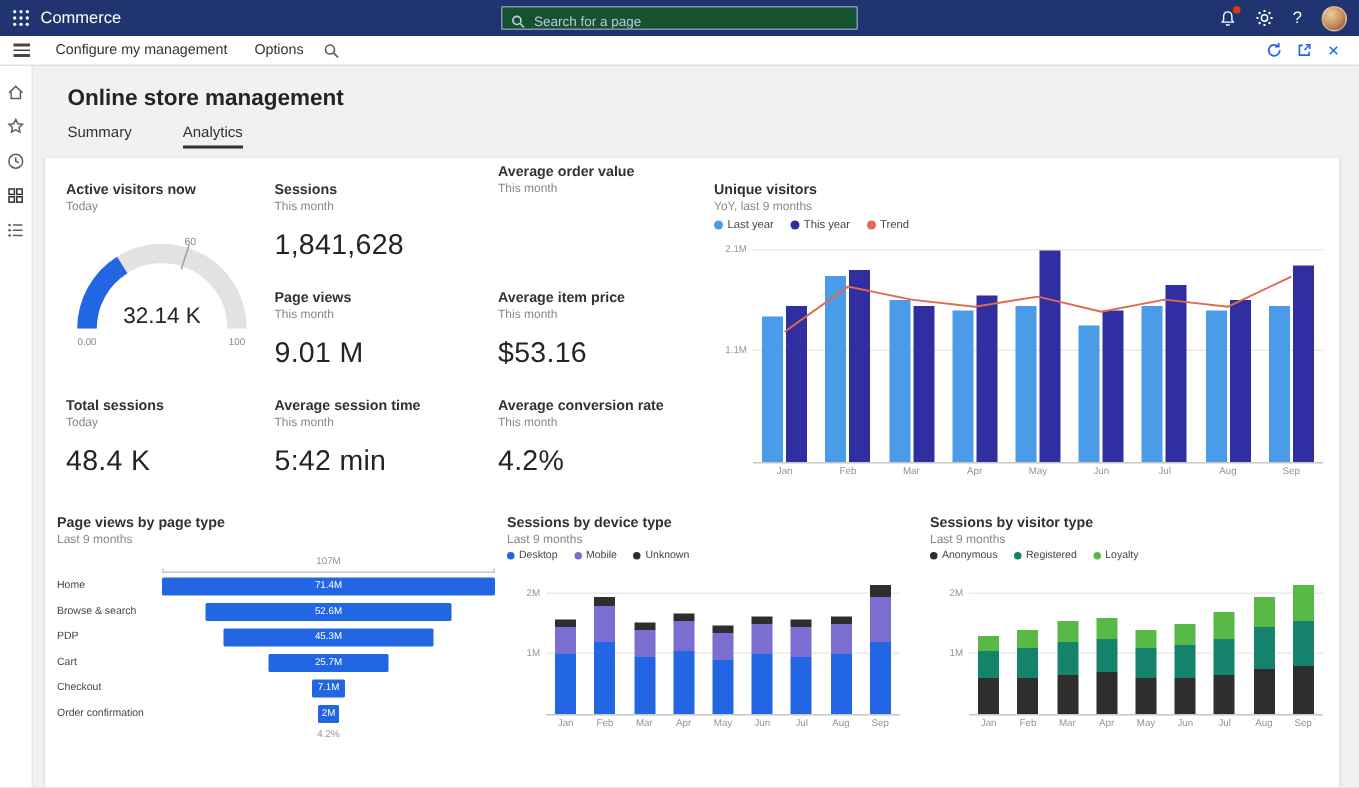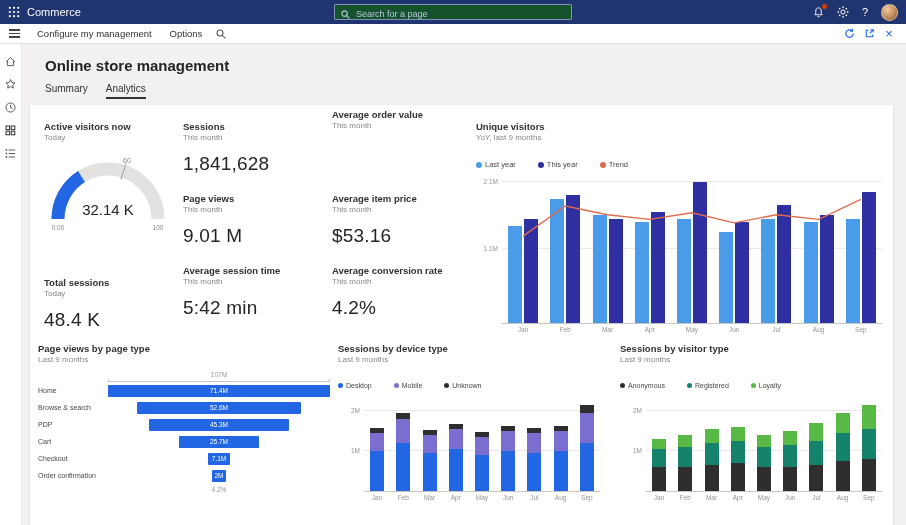--- a/index.html
+++ b/index.html
@@ -30,31 +30,31 @@
   .toolbar-spacer{flex:1;}
   .toolbar .icon-btn{width:18px;height:18px;}
   .close-btn span{color:#2266e3;font-size:13px;line-height:1;}
 
   
   .body-row{display:flex;height:481px;}
   .left-rail{width:22px;background:#fff;border-right:1px solid #e8e6e4;display:flex;flex-direction:column;align-items:center;padding-top:10px;gap:8px;}
   .rail-btn{width:15px;height:15px;background:none;border:none;cursor:pointer;display:flex;align-items:center;justify-content:center;padding:0;}
   .main{flex:1;overflow:hidden;}
   .page-title{font-size:15px;font-weight:700;color:#252423;margin:13px 0 0 23px;}
-  .tabs{display:flex;gap:18px;margin:9px 0 0 23px;}
+  .tabs{display:flex;gap:34px;margin:9px 0 0 23px;}
   .tab{font-size:10px;color:#323130;padding-bottom:3px;cursor:pointer;}
   .tab.active{border-bottom:2px solid #323130;}
 
   .card{position:relative;margin:6px 13px 0 8px;height:420px;background:#fff;box-shadow:0 0.6px 1.8px rgba(0,0,0,.18);}
   .block{position:absolute;}
   .blk-title{font-size:9.5px;font-weight:700;color:#323130;white-space:nowrap;}
   .blk-sub{font-size:8px;color:#8a8886;margin-top:1px;}
   .kpi-value{font-size:19px;color:#252423;margin-top:11px;letter-spacing:.2px;white-space:nowrap;}
 
-  .legend{display:flex;gap:22px;margin-top:18px;align-items:center;}
+  .legend{display:flex;gap:11px;margin-top:3px;align-items:center;}
   .legend-item{display:inline-flex;align-items:center;gap:3px;font-size:7.5px;color:#484644;cursor:pointer;}
   .legend.small .legend-item{font-size:7px;}
   .dot{width:6px;height:6px;border-radius:50%;display:inline-block;background:#999;}
   .legend.small .dot{width:5px;height:5px;}
 
   .chart-mount{margin-top:7px;}
   .plot{position:relative;margin-left:26px;border-bottom:1px solid #c8c6c4;}
   .groups{position:absolute;left:0;right:0;top:0;bottom:0;display:flex;align-items:flex-end;justify-content:space-around;}
   .bar-group{display:flex;align-items:flex-end;gap:2px;}
   .vbar{width:14px;}
@@ -243,21 +243,21 @@
         <div class="block" style="left:153px;top:88px">
           <div class="blk-title">Page views</div>
           <div class="blk-sub">This month</div>
           <div class="kpi-value">9.01 M</div>
         </div>
         <div class="block" style="left:302px;top:88px">
           <div class="blk-title">Average item price</div>
           <div class="blk-sub">This month</div>
           <div class="kpi-value">$53.16</div>
         </div>
-        <div class="block" style="left:14px;top:172px">
+        <div class="block" style="left:14px;top:160px">
           <div class="blk-title">Total sessions</div>
           <div class="blk-sub">Today</div>
           <div class="kpi-value">48.4 K</div>
         </div>
         <div class="block" style="left:153px;top:160px">
           <div class="blk-title">Average session time</div>
           <div class="blk-sub">This month</div>
           <div class="kpi-value">5:42 min</div>
         </div>
         <div class="block" style="left:302px;top:160px">

